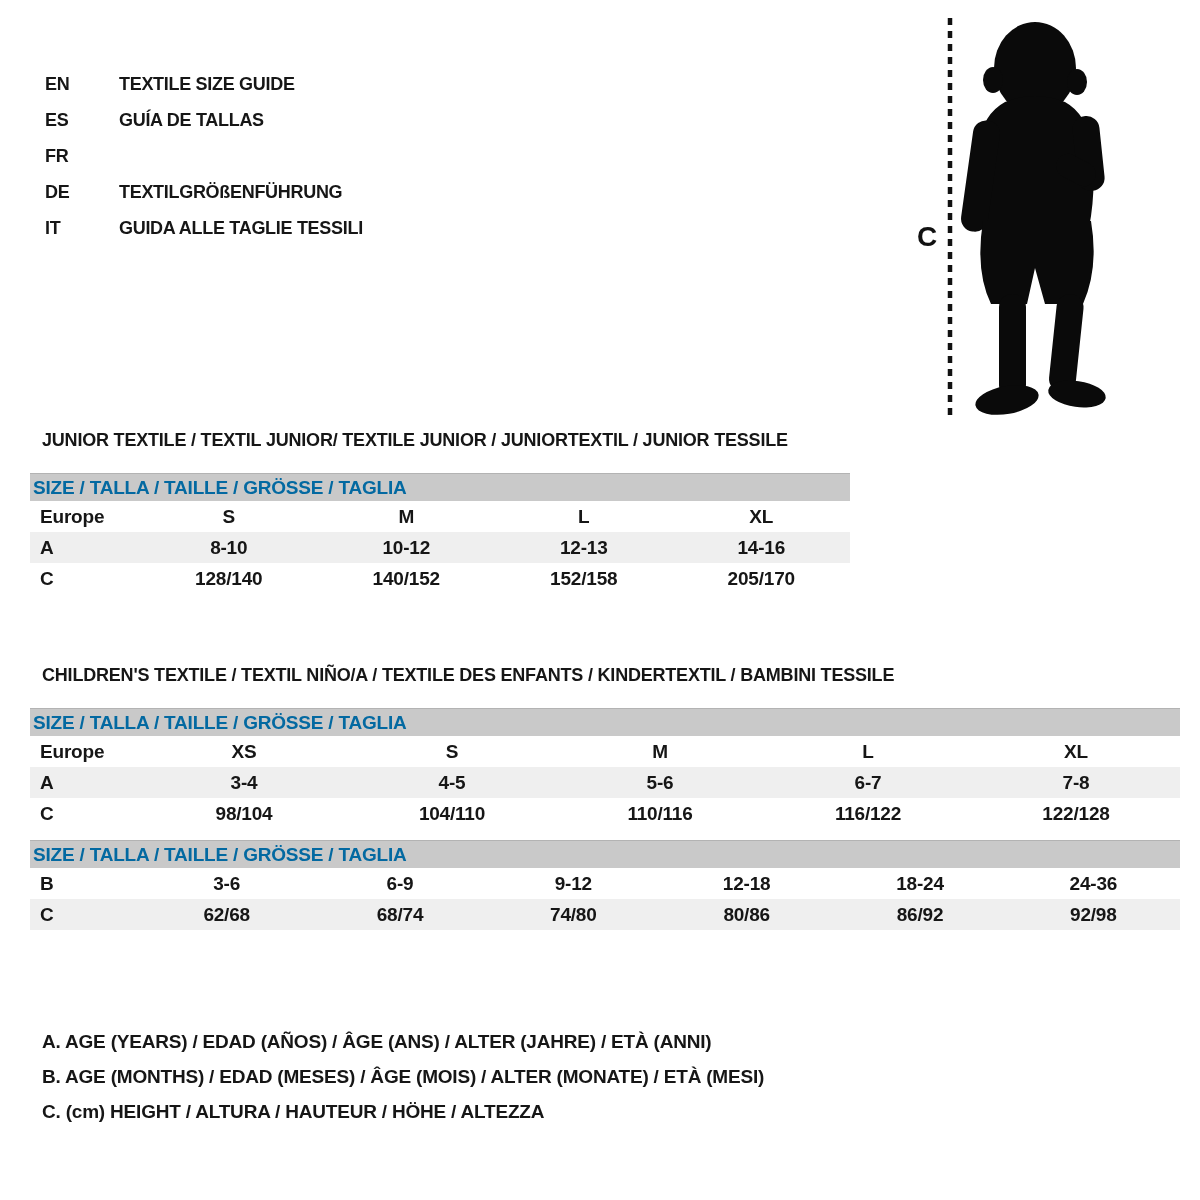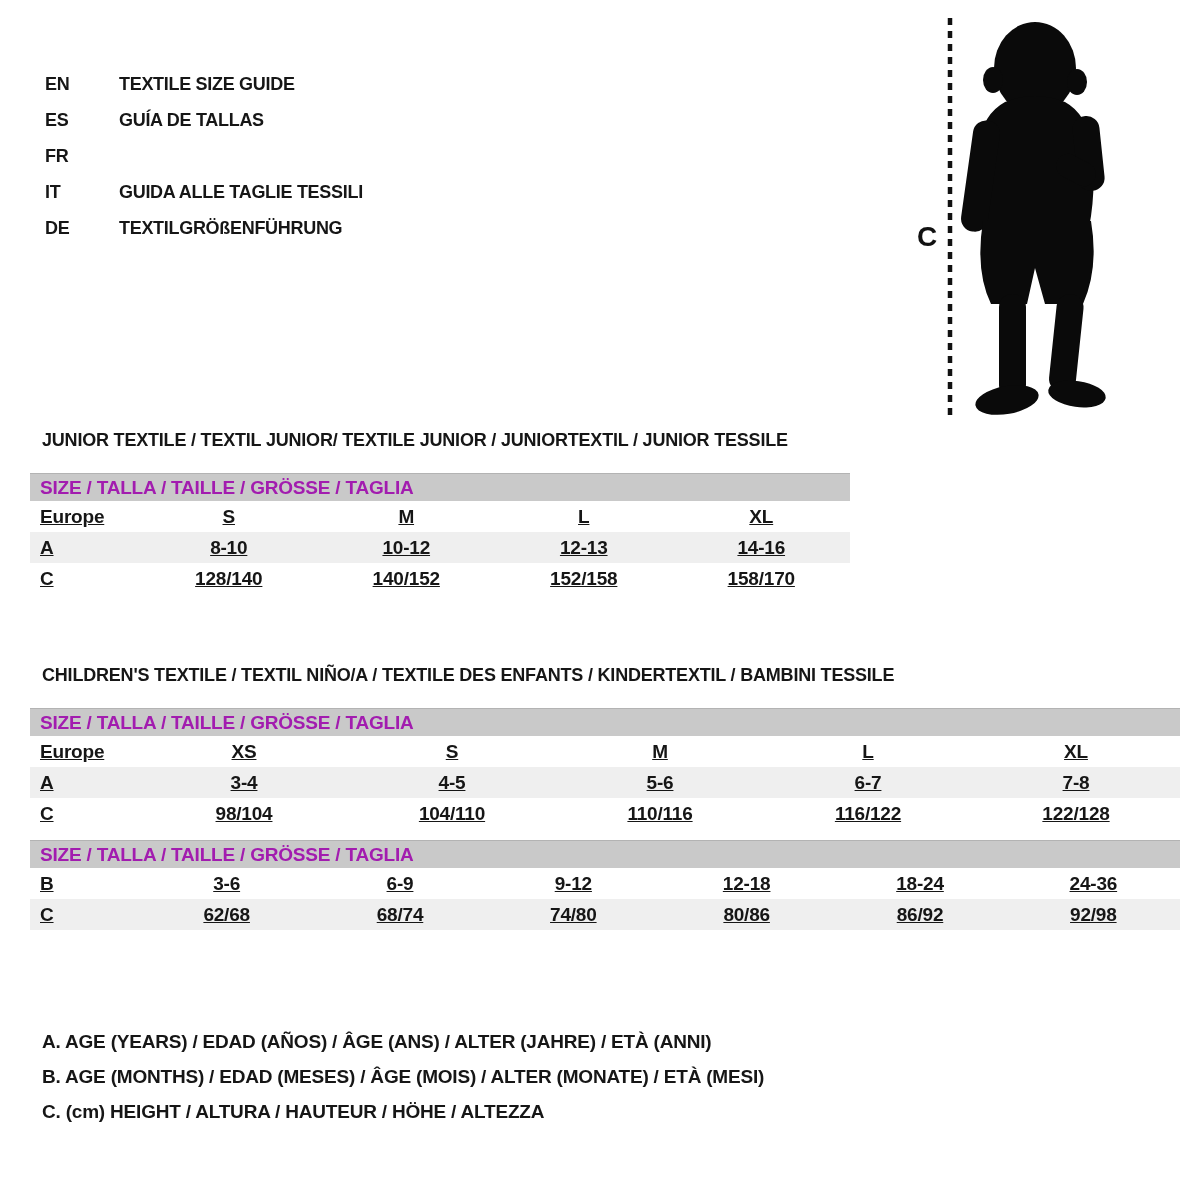--- a/index.html
+++ b/index.html
@@ -59,38 +59,37 @@
   #section-children { top: 660px; width: 1150px; }
   #section-babies   { top: 840px; width: 1150px; }
   .size-header {
     background: var(--header-bar, #c9c9c9);
     border-top: 1px solid #b3b3b3;
     height: 27px;
     line-height: 27px;
     font-size: 19px;
     font-weight: bold;
     letter-spacing: -0.2px;
-    color: #a21caf;
-    padding-left: 10px;
+    color: #0369a1;
+    padding-left: 3px;
   }
   .trow {
     display: grid;
     height: 31px;
     align-items: center;
   }
   .trow.shaded {
     background: var(--row-shade, #efefef);
   }
   .cell {
     font-size: 19px;
     font-weight: bold;
     letter-spacing: -0.2px;
     text-align: center;
     white-space: nowrap;
-    text-decoration: underline;
   }
   .cell.label {
     text-align: left;
     padding-left: 10px;
   }
   
   .footnotes {
     position: absolute;
     left: 42px;
     top: 1024px;
@@ -115,26 +114,26 @@
       <span class="lang-label">TEXTILE SIZE GUIDE</span>
     </div>
     <div class="lang-row">
       <span class="lang-code">ES</span>
       <span class="lang-label">GUÍA DE TALLAS</span>
     </div>
     <div class="lang-row">
       <span class="lang-code">FR</span>
     </div>
     <div class="lang-row">
+      <span class="lang-code">DE</span>
+      <span class="lang-label">TEXTILGRÖßENFÜHRUNG</span>
+    </div>
+    <div class="lang-row">
       <span class="lang-code">IT</span>
       <span class="lang-label">GUIDA ALLE TAGLIE TESSILI</span>
-    </div>
-    <div class="lang-row">
-      <span class="lang-code">DE</span>
-      <span class="lang-label">TEXTILGRÖßENFÜHRUNG</span>
     </div>
   </div>
 
   <svg class="figure-svg" width="255" height="410" viewBox="0 0 255 410" xmlns="http://www.w3.org/2000/svg">
     <line x1="45" y1="8" x2="45" y2="405" stroke="#111111" stroke-width="4.5" stroke-dasharray="7 6"></line>
     <text x="12" y="236" font-size="28" font-weight="bold" fill="#111111" font-family="Liberation Sans, sans-serif">C</text>
     <g fill="#0a0a0a" transform="translate(66,6)">
       <ellipse cx="64" cy="52" rx="41" ry="46"></ellipse>
       <ellipse cx="22" cy="64" rx="10" ry="13"></ellipse>
       <ellipse cx="106" cy="66" rx="10" ry="13"></ellipse>
@@ -166,21 +165,21 @@
           <div class="cell">8-10</div>
           <div class="cell">10-12</div>
           <div class="cell">12-13</div>
           <div class="cell">14-16</div>
         </div>
         <div class="trow" style="grid-template-columns: 110px repeat(4, 1fr);">
           <div class="cell label">C</div>
           <div class="cell">128/140</div>
           <div class="cell">140/152</div>
           <div class="cell">152/158</div>
-          <div class="cell">158/170</div>
+          <div class="cell">205/170</div>
         </div>
       </div>
   </div>
 
   <div class="section" id="section-children">
     <div class="section-title">CHILDREN'S TEXTILE / TEXTIL NIÑO/A / TEXTILE DES ENFANTS / KINDERTEXTIL / BAMBINI TESSILE</div>
     <div class="size-header">SIZE / TALLA / TAILLE / GRÖSSE / TAGLIA</div>
     <div>
         <div class="trow" style="grid-template-columns: 110px repeat(5, 1fr);">
           <div class="cell label">Europe</div>

